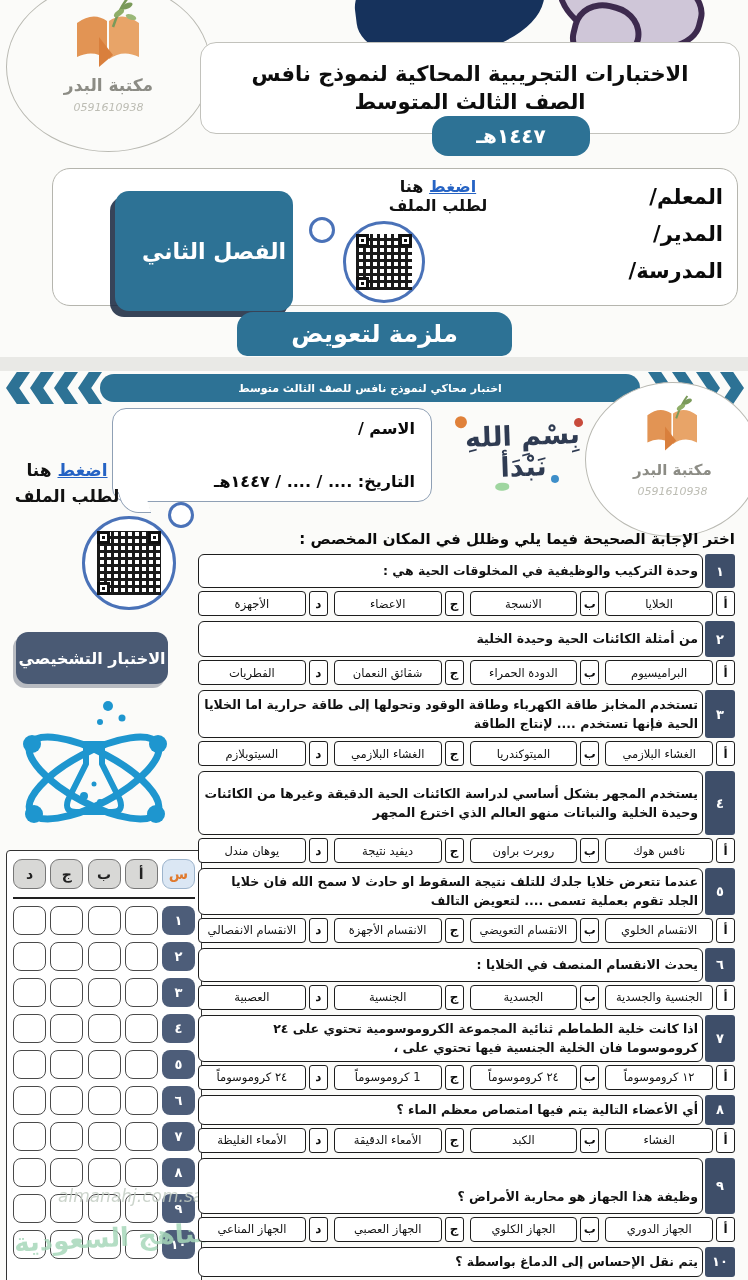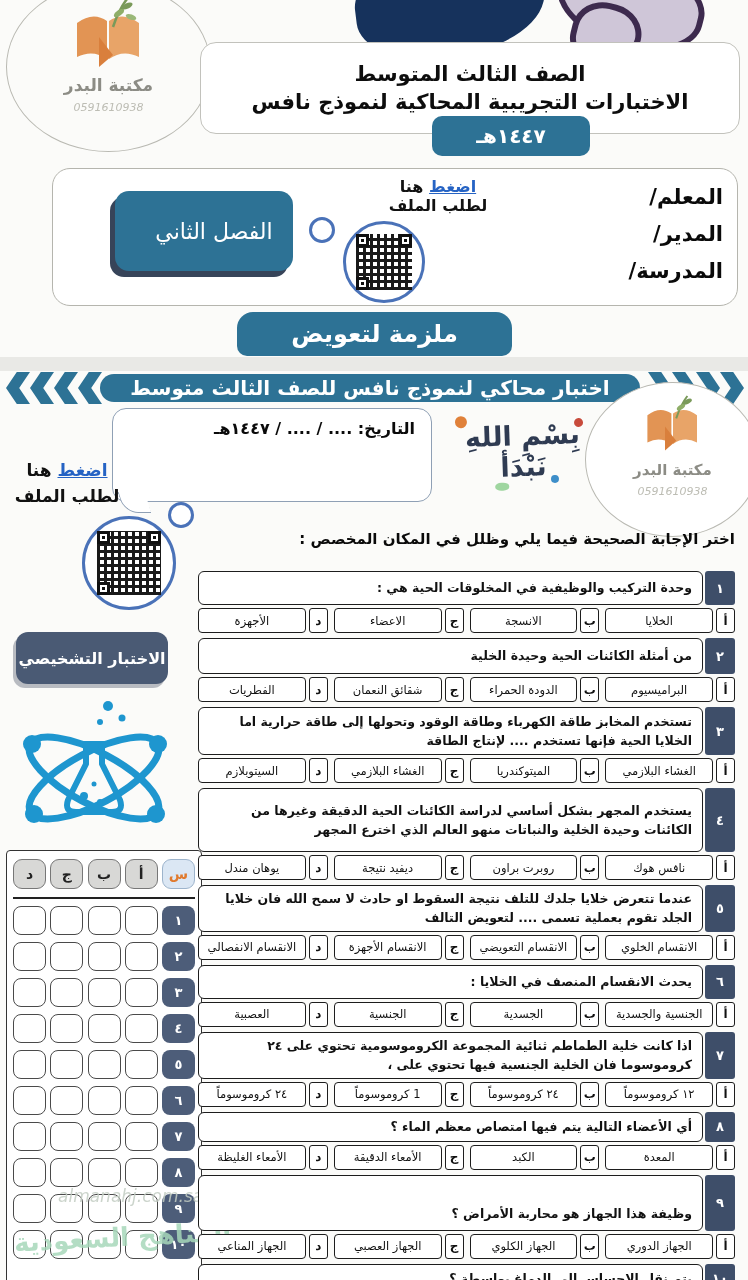--- a/index.html
+++ b/index.html
@@ -34,32 +34,32 @@
   .logo-right .logo-name { top:78px; font-size:15px; }
   .logo-right .logo-phone { top:102px; }
 
   
   .title-box { position:absolute; left:200px; top:42px; width:540px; height:92px;
     background:#fff; border:1px solid #c2c2bc; border-radius:16px;
     display:flex; flex-direction:column; justify-content:center; align-items:center; gap:4px; }
   .title-line { font-weight:bold; font-size:21px; color:#0d0d0d; }
   .year-badge { position:absolute; left:432px; top:116px; width:158px; height:40px;
     background:#2d7295; color:#fff; font-weight:bold; font-size:20px;
-    border-radius:10px; display:flex; align-items:center; justify-content:center; z-index:3; }
+    border-radius:16px; display:flex; align-items:center; justify-content:center; z-index:3; }
 
   
   .info-box { position:absolute; left:52px; top:168px; width:686px; height:138px;
     background:#fff; border:1px solid #b5b5ae; border-radius:18px; }
   .info-roles { position:absolute; right:14px; top:10px; text-align:right;
     font-weight:bold; font-size:21px; line-height:1.75; color:#0a0a0a; }
   .click-block { position:absolute; left:300px; top:8px; width:170px; text-align:center;
     font-weight:bold; font-size:16px; color:#111; }
   .click-link { color:#2563c4; text-decoration:underline; cursor:pointer; }
-  .semester-btn { position:absolute; left:62px; top:22px; width:178px; height:80px;
-    background:#2d7295; border-radius:14px; color:#fff; font-weight:normal; font-size:22px;
+  .semester-btn { position:absolute; left:62px; top:22px; width:178px; height:120px;
+    background:#2d7295; border-radius:14px; color:#fff; font-weight:bold; font-size:22px;
     display:flex; align-items:center; justify-content:center;
     box-shadow:-5px 6px 0 rgba(20,35,60,.85);padding-left:20px; }
 
   
   .qr-wrap { position:absolute; border:3px solid #4a72b8; border-radius:50%;
     background:#fff; display:flex; align-items:center; justify-content:center; }
   .qr { position:relative; background-color:#fff;
     background-image:
       repeating-linear-gradient(0deg,#1a1a1a 0 3px,transparent 3px 7px),
       repeating-linear-gradient(90deg,#1a1a1a 0 3px,#fff 3px 7px); }
@@ -71,21 +71,21 @@
   
   .booklet-banner { position:absolute; left:237px; top:312px; width:275px; height:44px;
     background:#2d7295; border-radius:16px 16px 10px 10px; color:#fff; font-weight:bold;
     font-size:24px; display:flex; align-items:center; justify-content:center; }
 
   .gray-band { position:absolute; left:0; top:357px; width:748px; height:14px; background:#e9e9e6; }
 
   
   .test-banner-row { position:absolute; left:0; top:372px; width:748px; height:32px; }
   .test-banner { position:absolute; left:100px; top:2px; width:540px; height:28px;
-    background:#2d7295; border-radius:14px; color:#fff; font-weight:bold; font-size:20px;
+    background:#2d7295; border-radius:14px; color:#fff; font-weight:bold; font-size:11px;
     display:flex; align-items:center; justify-content:center; }
   .chev { position:absolute; top:0; width:24px; height:32px; background:#2d7295;
     clip-path:polygon(0 0,55% 0,100% 50%,55% 100%,0 100%,45% 50%); }
   .chev.l { transform:scaleX(-1); }
 
   
   .name-box { position:absolute; left:112px; top:408px; width:320px; height:94px;
     background:#fff; border:1.5px solid #8fa0b5; border-radius:14px; padding:10px 16px;
     display:flex; flex-direction:column; justify-content:space-between; }
   .name-box::after { content:""; position:absolute; left:8px; bottom:-12px; width:26px; height:20px;
@@ -126,27 +126,27 @@
   .agrid-row .bubble { width:33px; height:29px; border-radius:8px; border:1.4px solid #4a4a4a; background:#fff; }
 
   
   .wm-en { position:absolute; left:58px; top:1186px; font-size:17px; color:#c3cdc3; opacity:.85;
     font-style:italic; z-index:0; direction:ltr; }
   .wm-ar { position:absolute; left:14px; top:1222px; font-size:26px; font-weight:bold;
     color:#a7d8ba; opacity:.85; transform:rotate(-3deg); z-index:0; }
 
   
   .main-col { position:absolute; right:13px; top:530px; width:537px; }
-  .instructions { font-weight:bold; font-size:15px; color:#0a0a0a; text-align:right; margin-bottom:23px; }
+  .instructions { font-weight:bold; font-size:15px; color:#0a0a0a; text-align:right; margin-bottom:6px; }
   .question { margin-bottom:5px; }
   .qbar { display:flex; flex-direction:row; align-items:stretch; }
   .qnum { width:30px; background:#3e4e69; color:#fff; font-weight:bold; font-size:13px;
     border-radius:3px; display:flex; align-items:center; justify-content:center; flex:none; }
   .qtext { flex:1; background:#fff; border:1.5px solid #1d1d1d; border-radius:6px;
-    margin-right:2px; padding:3px 10px; font-weight:bold; font-size:12.5px; line-height:1.55;
+    margin-right:2px; padding:3px 4px; font-weight:bold; font-size:12.5px; line-height:1.55;
     display:flex; align-items:center; text-align:right; }
   .q1 .qbar{min-height:34px;} .q2 .qbar{min-height:36px;} .q3 .qbar{min-height:48px;}
   .q4 .qbar{min-height:64px;} .q5 .qbar{min-height:44px;} .q6 .qbar{min-height:34px;}
   .q7 .qbar{min-height:46px;} .q8 .qbar{min-height:30px;} .q9 .qbar{min-height:56px;}
   .q10 .qbar{min-height:30px;}
   .q9 .qtext { align-items:flex-end; padding-bottom:6px; }
   .opts { display:flex; flex-direction:row; gap:6px; margin-top:3px; }
   .opt { flex:1; display:flex; flex-direction:row; gap:3px; cursor:pointer; }
   .letter { width:19px; height:25px; border:1.4px solid #1d1d1d; border-radius:3px; background:#fff;
     font-weight:bold; font-size:12px; display:flex; align-items:center; justify-content:center; flex:none; }
@@ -168,22 +168,22 @@
     <path d="M44 30 Q50 12 58 2" stroke="#7a9a5a" stroke-width="2.5" fill="none"></path>
     <ellipse cx="50" cy="16" rx="6" ry="2.8" fill="#8fae68" transform="rotate(-35 50 16)"></ellipse>
     <ellipse cx="58" cy="9" rx="6" ry="2.8" fill="#7a9a5a" transform="rotate(-25 58 9)"></ellipse>
     <ellipse cx="62" cy="20" rx="5.5" ry="2.6" fill="#9ab878" transform="rotate(20 62 20)"></ellipse>
   </svg>
   <div class="logo-inner logo-name">مكتبة البدر</div>
   <div class="logo-inner logo-phone">0591610938</div>
 </div>
 
 <div class="title-box">
+  <div class="title-line">الاختبارات التجريبية المحاكية لنموذج نافس</div>
   <div class="title-line">الصف الثالث المتوسط</div>
-  <div class="title-line">الاختبارات التجريبية المحاكية لنموذج نافس</div>
 </div>
 <div class="year-badge">١٤٤٧هـ</div>
 
 <div class="info-box">
   <div class="info-roles">
     <div>المعلم/</div>
     <div>المدير/</div>
     <div>المدرسة/</div>
   </div>
   <div class="click-block">
@@ -232,20 +232,21 @@
     <path d="M30 40 L30 70 L44 58 Z" fill="#d97f3c"></path>
     <path d="M44 30 Q50 12 58 2" stroke="#7a9a5a" stroke-width="2.5" fill="none"></path>
     <ellipse cx="50" cy="16" rx="6" ry="2.8" fill="#8fae68" transform="rotate(-35 50 16)"></ellipse>
     <ellipse cx="58" cy="9" rx="6" ry="2.8" fill="#7a9a5a" transform="rotate(-25 58 9)"></ellipse>
   </svg>
   <div class="logo-inner logo-name">مكتبة البدر</div>
   <div class="logo-inner logo-phone">0591610938</div>
 </div>
 
 <div class="name-box">
+  <div class="name-line">الاسم /</div>
   <div class="name-line">التاريخ: .... / .... / ١٤٤٧هـ</div>
 </div>
 
 <div class="side-click">
   <span class="click-link">اضغط</span>
   <span>هنا</span><br>
   <span>لطلب الملف</span>
 </div>
 
 <div class="small-circle" style="left:168px; top:502px; width:26px; height:26px;"></div>
@@ -601,21 +602,21 @@
 
     <div class="question q8">
       <div class="qbar">
         <div class="qnum">٨</div>
         <div class="qtext">أي الأعضاء التالية يتم فيها امتصاص معظم الماء ؟</div>
       </div>
       <div class="opts">
 
           <div class="opt">
             <div class="letter">أ</div>
-            <div class="otext">المعدة</div>
+            <div class="otext">الغشاء</div>
           </div>
 
           <div class="opt">
             <div class="letter">ب</div>
             <div class="otext">الكبد</div>
           </div>
 
           <div class="opt">
             <div class="letter">ج</div>
             <div class="otext">الأمعاء الدقيقة</div>

